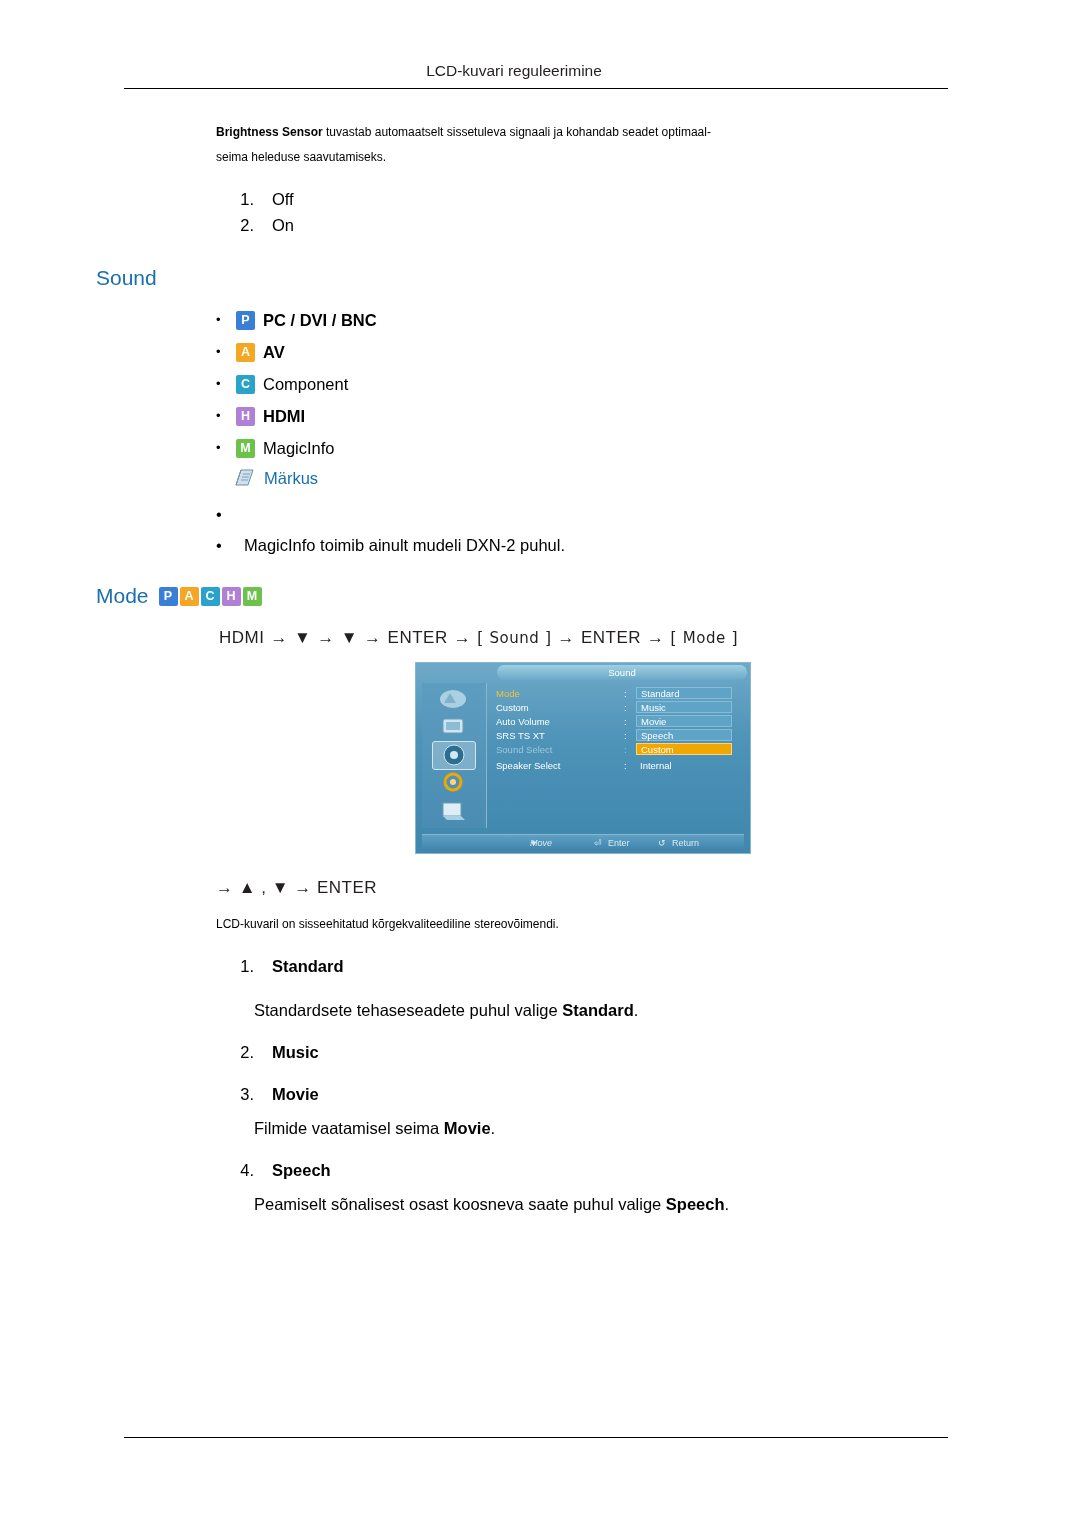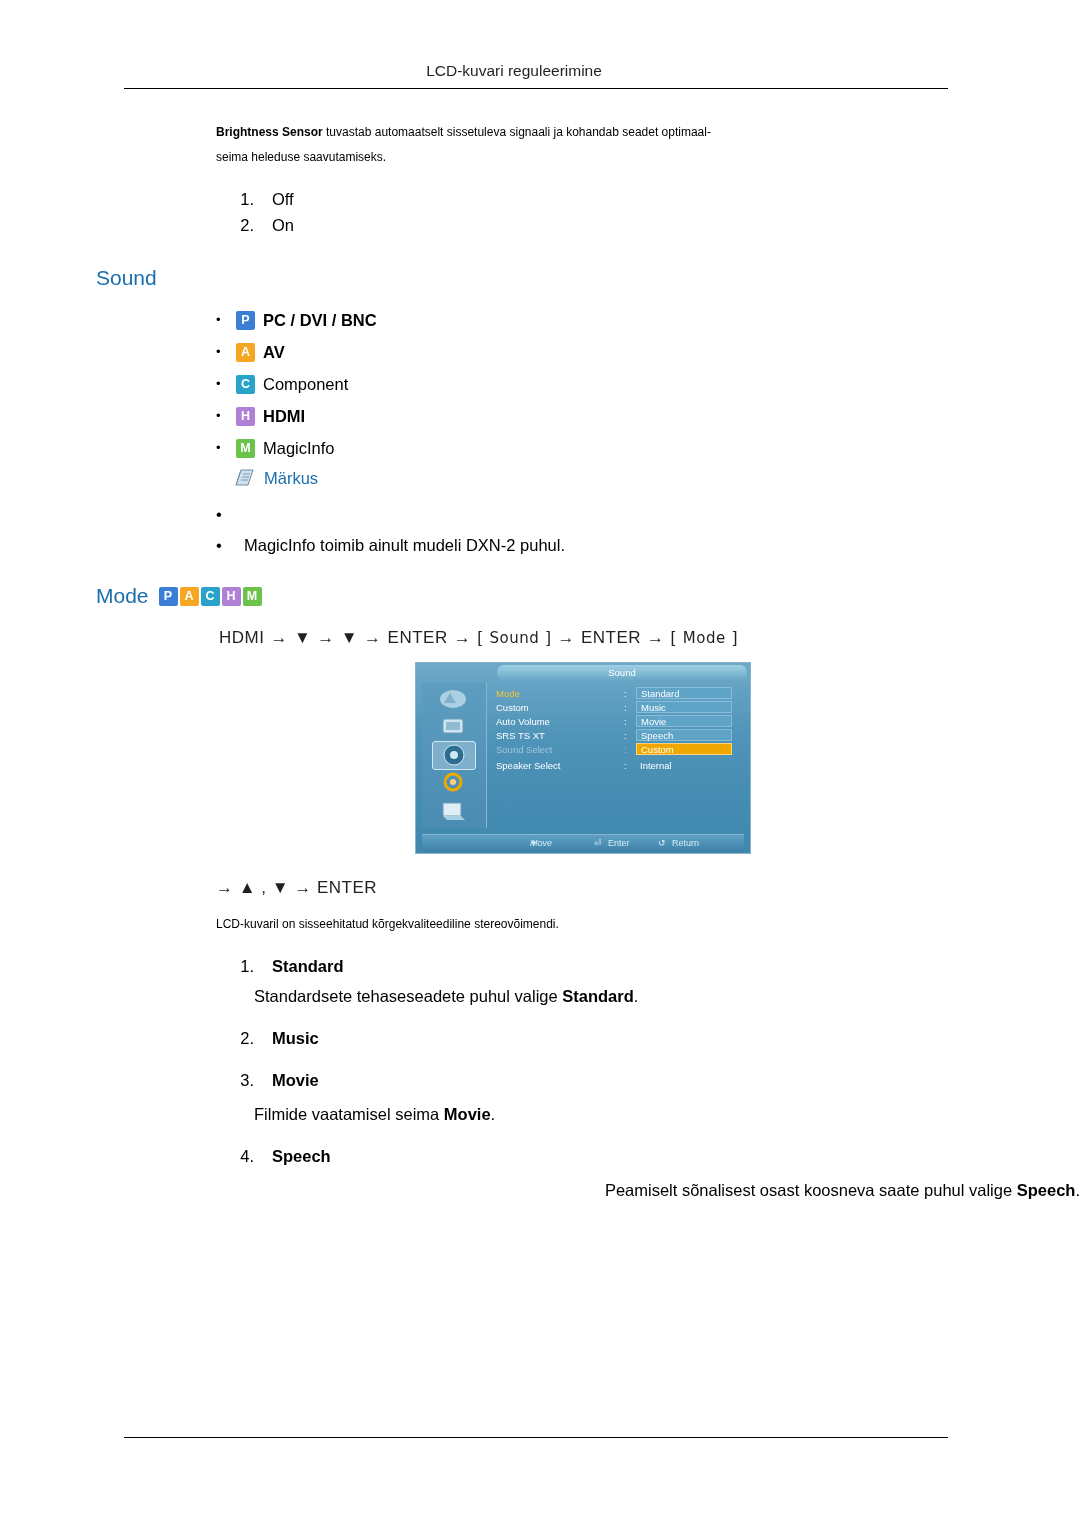--- a/index.html
+++ b/index.html
@@ -474,42 +474,42 @@
 
     <div class="arrow-row" style="margin-top:24px;">→ ▲ , ▼ → ENTER</div>
 
     <div class="para indent-216" style="margin-top:14px;">LCD-kuvaril on sisseehitatud kõrgekvaliteediline stereovõimendi.</div>
 
     <div style="margin-top:16px;">
       <div class="numbered-bold">
         <span class="num">1.</span>
         <span class="bold">Standard</span>
       </div>
-      <div class="desc" style="margin-top:4px;">
+      <div class="desc" style="margin-top:18px;">
         <span>Standardsete tehaseseadete puhul valige </span><span class="bold">Standard</span><span>.</span>
       </div>
 
       <div class="numbered-bold" style="margin-top:16px;">
         <span class="num">2.</span>
         <span class="bold">Music</span>
       </div>
 
       <div class="numbered-bold" style="margin-top:16px;">
         <span class="num">3.</span>
         <span class="bold">Movie</span>
       </div>
       <div class="desc" style="margin-top:8px;">
         <span>Filmide vaatamisel seima </span><span class="bold">Movie</span><span>.</span>
       </div>
 
       <div class="numbered-bold" style="margin-top:16px;">
         <span class="num">4.</span>
         <span class="bold">Speech</span>
       </div>
-      <div class="desc" style="margin-top:8px;text-align:right;">
+      <div class="desc" style="margin-top:8px;">
         <span>Peamiselt sõnalisest osast koosneva saate puhul valige </span><span class="bold">Speech</span><span>.</span>
       </div>
     </div>
 
   </div>
 
   <div class="rule-bottom"></div>
 </div>
 
 </body></html>

